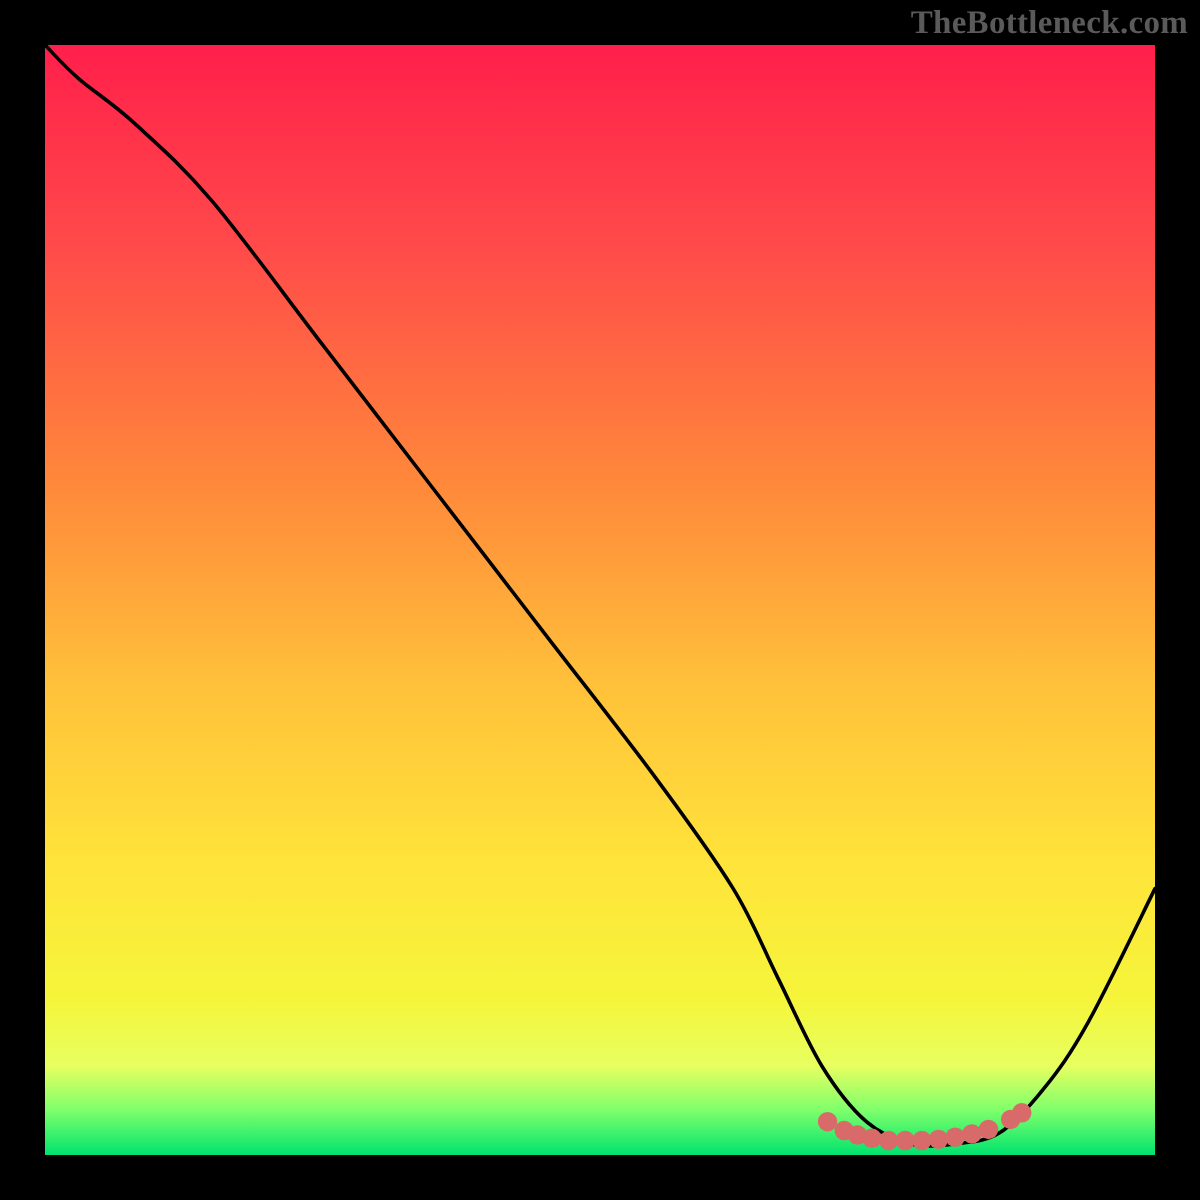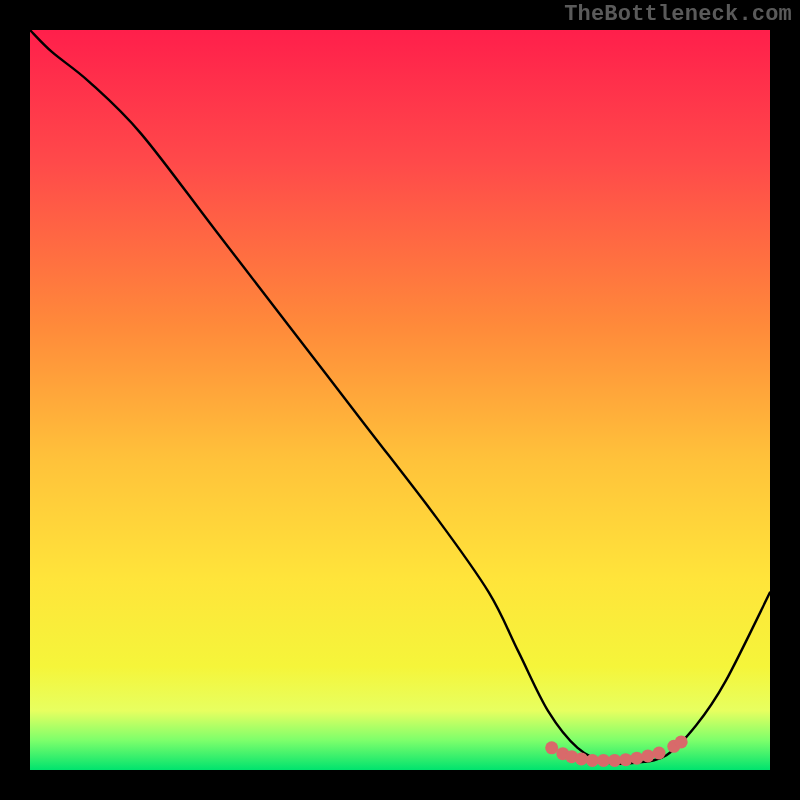--- a/index.html
+++ b/index.html
@@ -15,21 +15,21 @@
     left: 30px;
     top: 30px;
     width: 740px;
     height: 740px;
     background: #000;
   }
   .watermark {
     position: absolute;
     top: 2px;
     right: 8px;
-    font-family: Liberation Mono, monospace;
+    font-family: Liberation Serif, serif;
     font-size: 22px;
     font-weight: 600;
     color: #5a5a5a;
     letter-spacing: 0.2px;
     z-index: 10;
   }
   svg {
     display: block;
   }
 </style>

